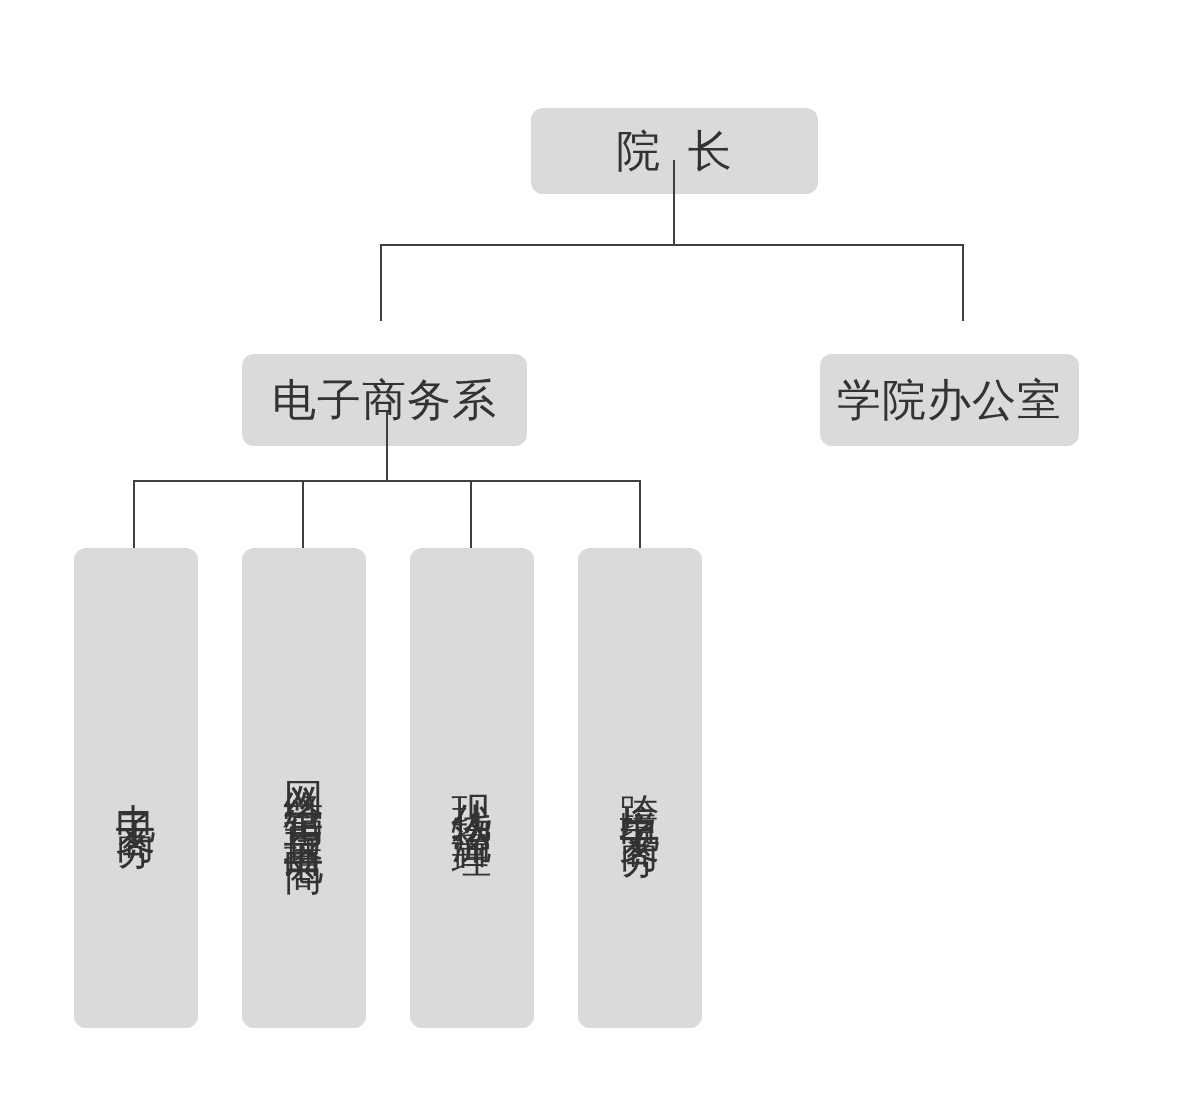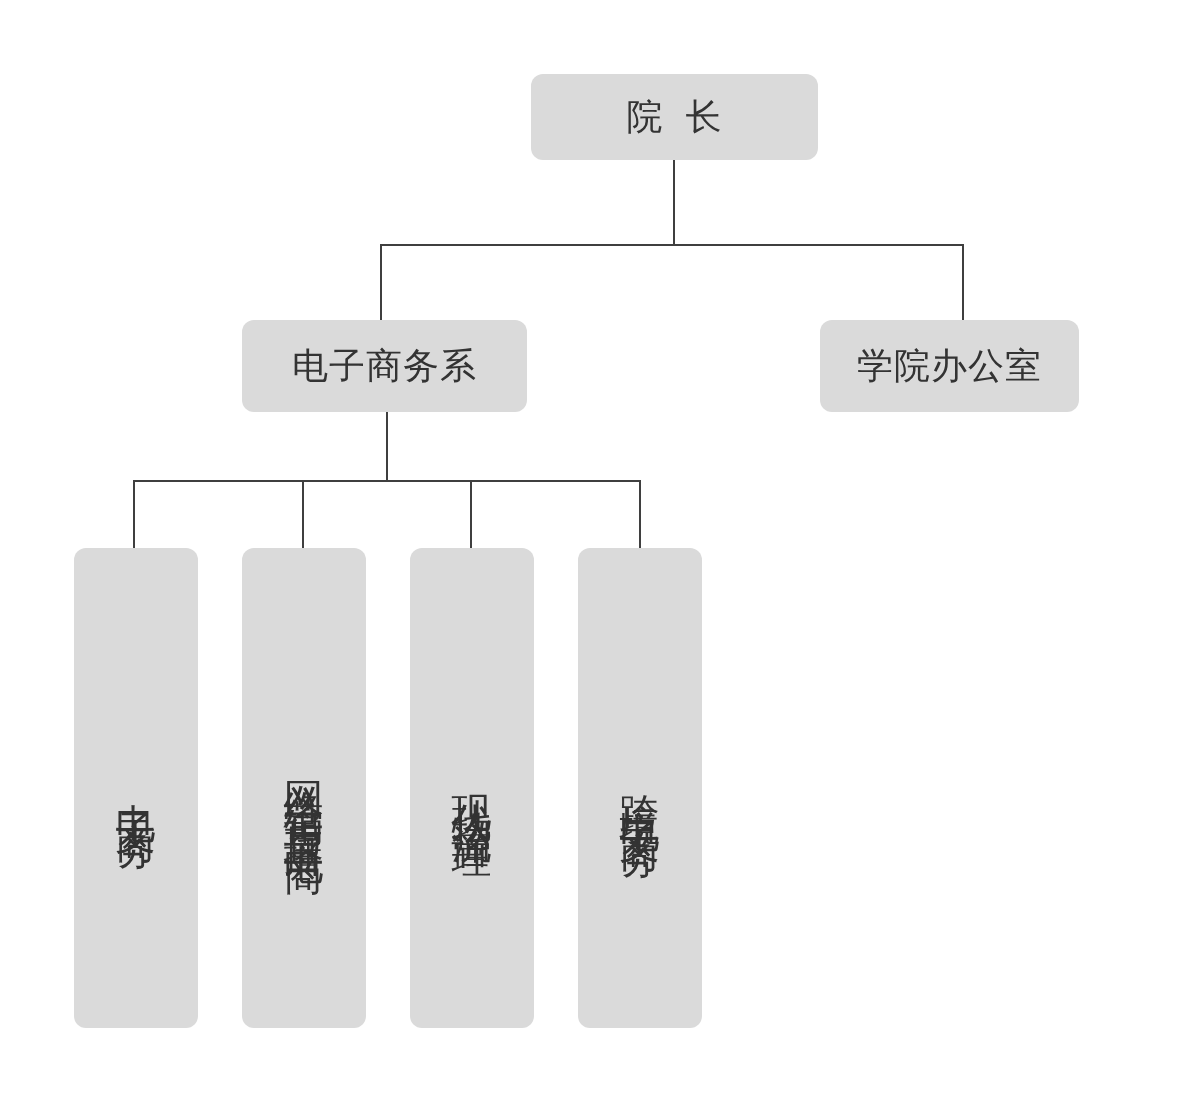--- a/index.html
+++ b/index.html
@@ -25,23 +25,24 @@
     background: #dadada;
     border-radius: 12px;
     box-sizing: border-box;
     display: flex;
     align-items: center;
     justify-content: center;
     color: #333333;
     line-height: 1.0;
   }
   .node.horizontal {
-    font-size: 36px;
+    font-size: 44px;
     letter-spacing: 1px;
     white-space: pre;
+    margin-top: 34px;
   }
   .node.vertical {
     writing-mode: vertical-rl;
     text-orientation: upright;
     font-size: 40px;
     letter-spacing: 9px;
     padding-top: 4px;
   }
   .node-label {
     display: block;

